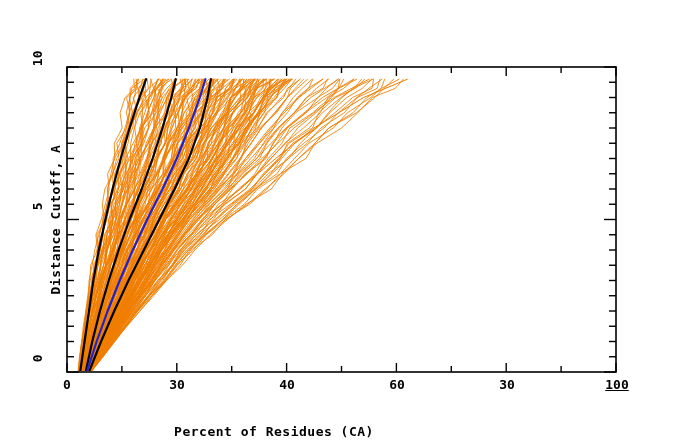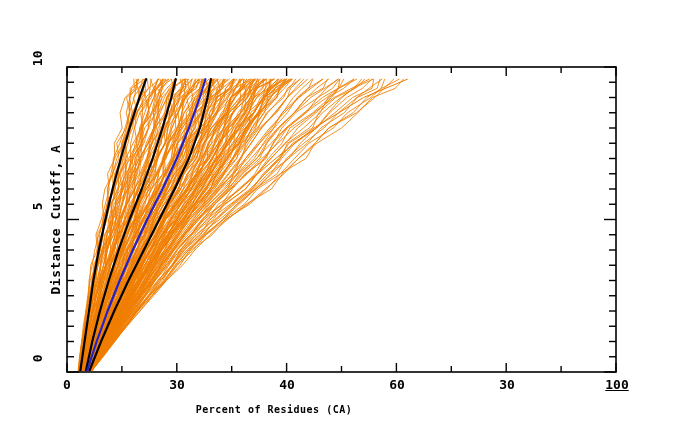--- a/index.html
+++ b/index.html
@@ -35,25 +35,25 @@
     text-align: center;
     font-family: "DejaVu Sans Mono", "Liberation Mono", monospace;
     font-size: 13px;
     font-weight: bold;
     color: #000000;
     letter-spacing: 0.5px;
   }
   .x-axis-label {
     position: absolute;
     left: 0;
-    top: 404px;
+    top: 424px;
     width: 548px;
     text-align: center;
     font-family: "DejaVu Sans Mono", "Liberation Mono", monospace;
-    font-size: 10px;
+    font-size: 13px;
     font-weight: bold;
     color: #000000;
     letter-spacing: 0.5px;
   }
   .y-axis-label {
     position: absolute;
     left: -95px;
     top: 212px;
     width: 300px;
     text-align: center;

